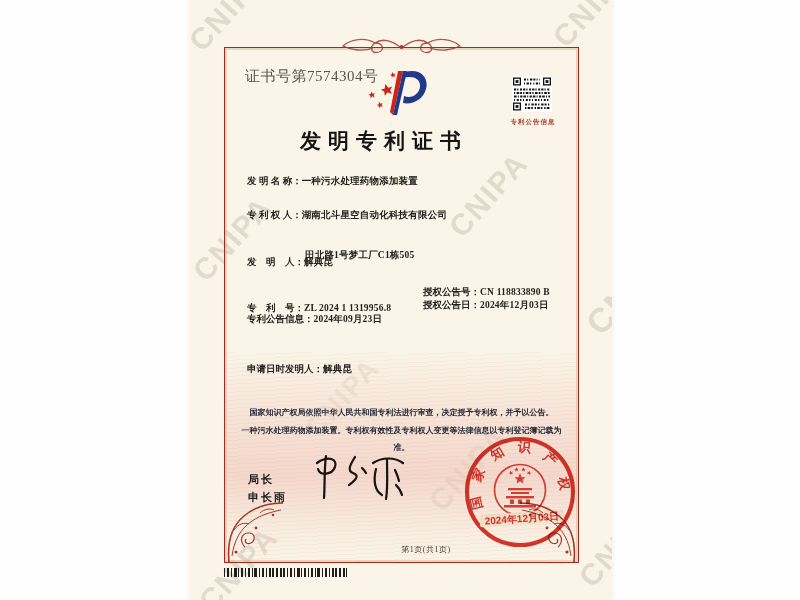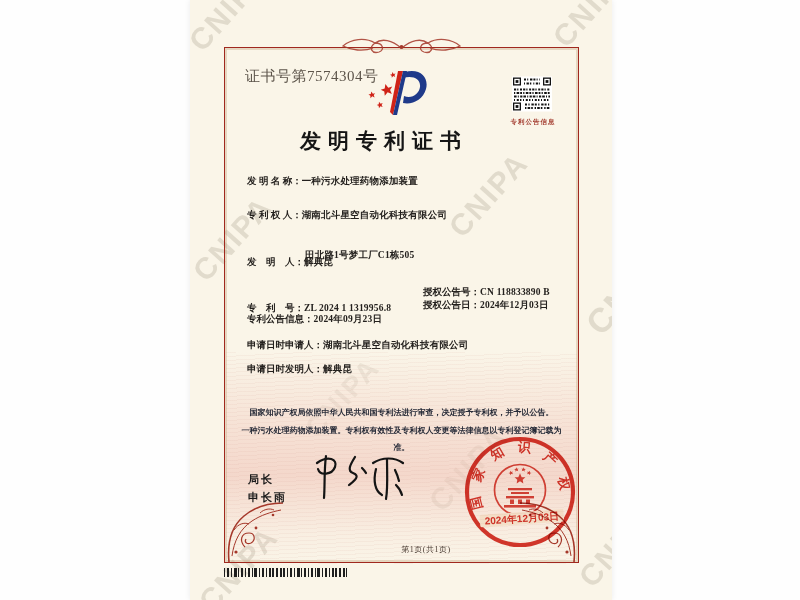--- a/index.html
+++ b/index.html
@@ -157,23 +157,20 @@
     </div>
     <div class="row" style="top:286px;left:233px;">
       <span>授权公告号</span><span>：</span><span class="val">CN 118833890 B</span>
     </div>
     <div class="row" style="top:313px;">
       <span>专利公告信息</span><span>：</span><span class="val">2024年09月23日</span>
     </div>
     <div class="row" style="top:299px;left:233px;">
       <span>授权公告日</span><span>：</span><span class="val">2024年12月03日</span>
     </div>
-    <div class="row" style="top:339px;">
-      <span>申请日时申请人</span><span>：</span><span class="val">湖南北斗星空自动化科技有限公司</span>
-    </div>
     <div class="row" style="top:363px;">
       <span>申请日时发明人</span><span>：</span><span class="val">解典昆</span>
     </div>
 
     <div class="notice">
       <div>国家知识产权局依照中华人民共和国专利法进行审查，决定授予专利权，并予以公告。</div>
       <div>一种污水处理药物添加装置。专利权有效性及专利权人变更等法律信息以专利登记簿记载为准。</div>
     </div>
 
     <div class="director" style="top:472px;">局长</div>

